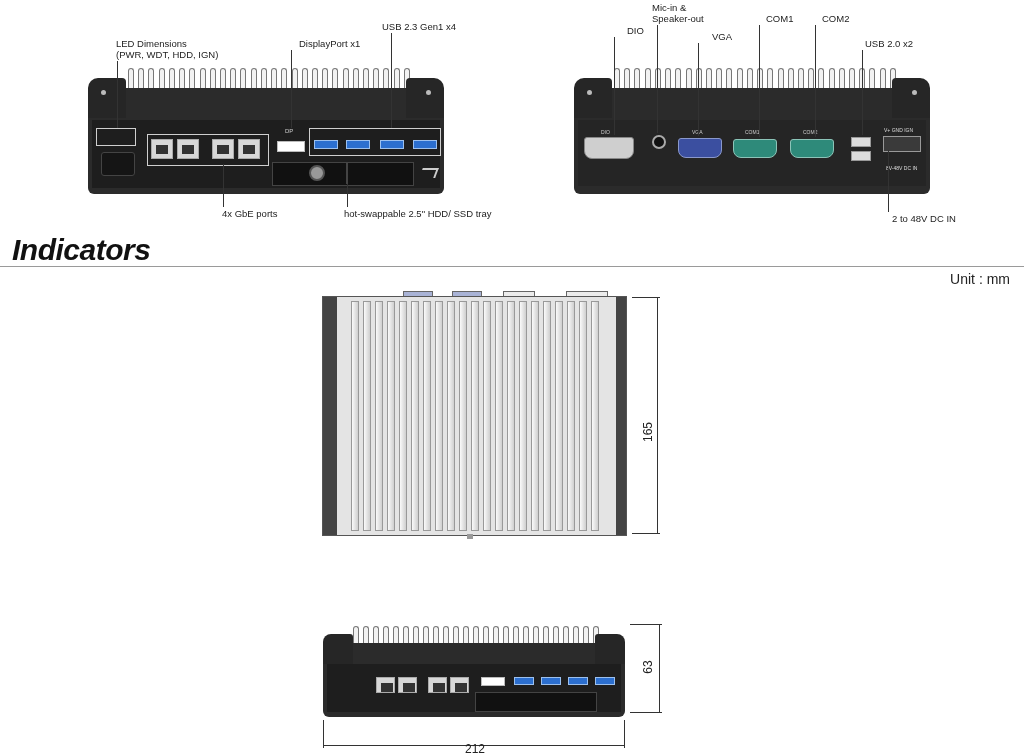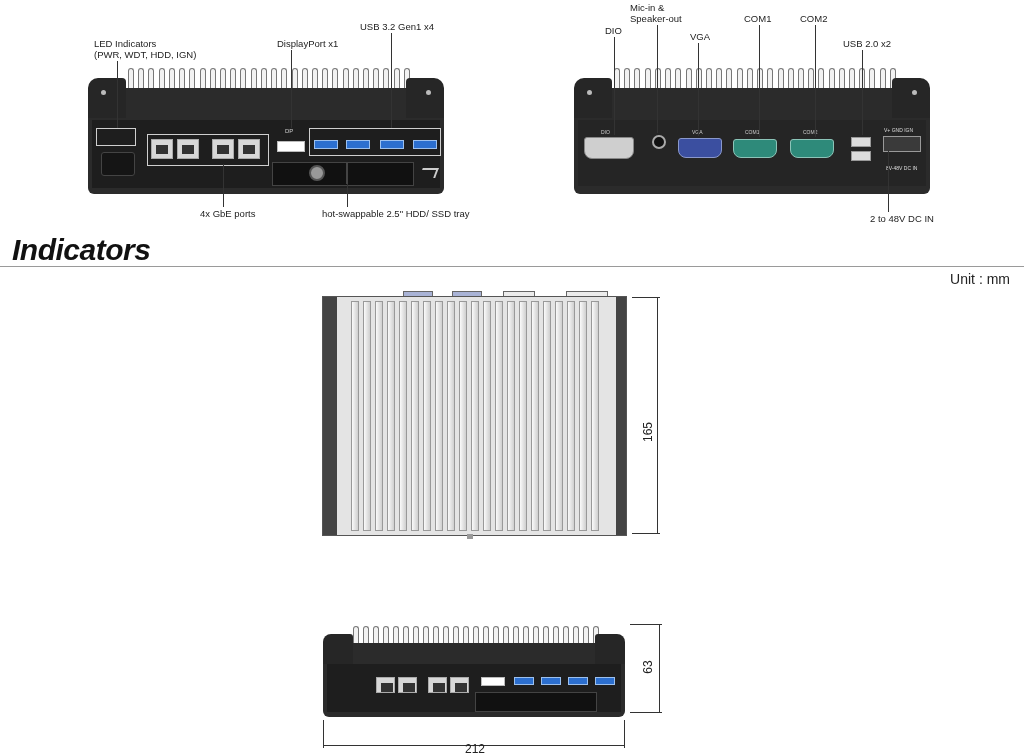--- a/index.html
+++ b/index.html
@@ -1,18 +1,18 @@
 <!DOCTYPE html>
 <html><head>
 <meta charset="utf-8">
 <style>
   html, body { margin:0; padding:0; background:#ffffff; }
   body { width:1024px; height:754px; position:relative; overflow:hidden; font-family:"Liberation Sans", sans-serif; color:#222; }
   .abs { position:absolute; }
-  .label { position:absolute; font-size:9.5px; color:#222; line-height:11px; white-space:nowrap; }
+  .label { position:absolute; font-size:9.5px; color:#222; line-height:11px; white-space:nowrap;margin-left:22px; }
   .leader { position:absolute; background:#333; width:1px; }
   .heading { position:absolute; left:12px; top:233px; font-size:30px; font-weight:bold; font-style:italic; color:#111; letter-spacing:-0.5px; }
   .rule { position:absolute; left:0; top:266px; width:1024px; height:1px; background:#9a9a9a; }
   .unit { position:absolute; right:14px; top:271px; font-size:14px; color:#222; }
 
   
   .chassis { position:absolute; background:#2b2b2b; border-radius:6px; }
   .ear { position:absolute; background:#262626; }
   .fins { position:absolute; display:flex; justify-content:space-between; }
   .fin { width:4px; border:1px solid #777; border-bottom:none; border-radius:3px 3px 0 0; background:#f2f2f2; }
@@ -90,28 +90,28 @@
   <div class="usb3" style="left:314px; top:140px;"></div>
   <div class="usb3" style="left:346px; top:140px;"></div>
   <div class="usb3" style="left:380px; top:140px;"></div>
   <div class="usb3" style="left:413px; top:140px;"></div>
 
   <div class="abs" style="left:272px; top:162px; width:140px; height:22px; background:#111; border:1px solid #444;"></div>
   <div class="abs" style="left:309px; top:165px; width:12px; height:12px; border-radius:50%; background:#999; border:2px solid #555;"></div>
   <div class="abs" style="left:346px; top:162px; width:2px; height:22px; background:#444;"></div>
   <div class="abs" style="left:421px; top:168px; width:14px; height:8px; border-top:2px solid #ccc; border-right:2px solid #ccc; transform:skewX(-20deg);"></div>
 
-  <div class="label" style="left:94px; top:38px;">LED Indicators</div>
+  <div class="label" style="left:94px; top:38px;">LED Dimensions</div>
   <div class="label" style="left:94px; top:49px;">(PWR, WDT, HDD, IGN)</div>
   <div class="leader" style="left:117px; top:61px; height:67px;"></div>
 
   <div class="label" style="left:277px; top:38px;">DisplayPort x1</div>
   <div class="leader" style="left:291px; top:50px; height:78px;"></div>
 
-  <div class="label" style="left:360px; top:21px;">USB 3.2 Gen1 x4</div>
+  <div class="label" style="left:360px; top:21px;">USB 2.3 Gen1 x4</div>
   <div class="leader" style="left:391px; top:33px; height:95px;"></div>
 
   <div class="label" style="left:200px; top:208px;">4x GbE ports</div>
   <div class="leader" style="left:223px; top:164px; height:43px;"></div>
 
   <div class="label" style="left:322px; top:208px;">hot-swappable 2.5" HDD/ SSD tray</div>
   <div class="leader" style="left:347px; top:184px; height:23px;"></div>
 </div>
 
 <div>

